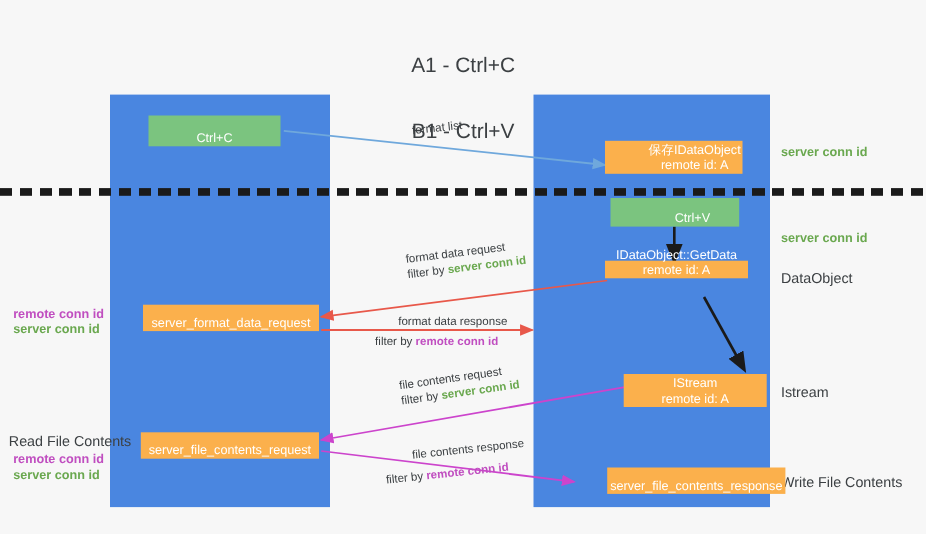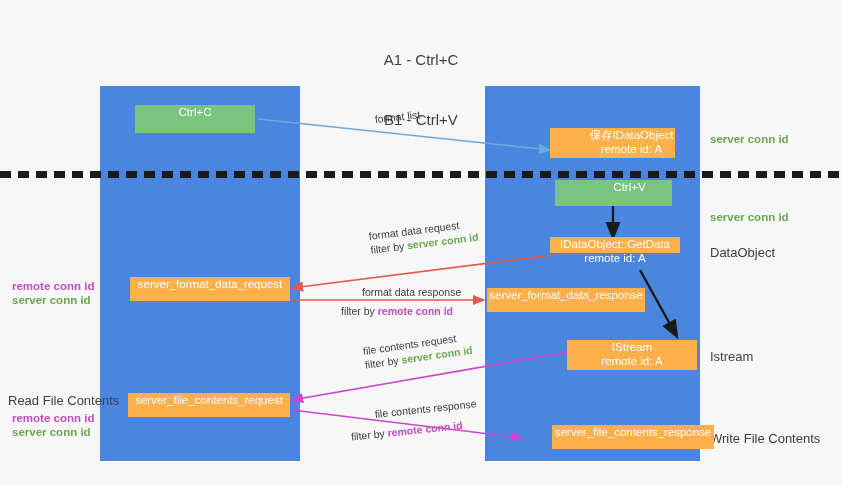--- a/index.html
+++ b/index.html
@@ -21,21 +21,21 @@
     width: 842px;
     height: 485px;
   }
   .abs { position: absolute; }
 
   
   .title {
     left: 0; top: 10px;
     width: 842px;
     text-align: center;
-    font-size: 15px;
+    font-size: 19px;
     line-height: 20px;
     color: #3c4043;
     white-space: pre;
   }
 
   
   .col-header {
     font-size: 11.5px;
     line-height: 14px;
     text-align: center;
@@ -47,21 +47,21 @@
   .lane {
     background: #4a86e0;
   }
 
   
   .box {
     box-sizing: border-box;
     display: flex;
     flex-direction: column;
     align-items: center;
-    justify-content: flex-start;
+    justify-content: flex-end;
     color: #ffffff;
     font-size: 11.5px;
     line-height: 14px;
     text-align: center;
     z-index: 5;
   }
   .box.green { background: #7bc47f; }
   .box.orange { background: #fbb04c; }
   .box .l1, .box .l2 { display: block; white-space: pre; }
 
@@ -183,23 +183,20 @@
 
   <div class="abs box orange" style="left:550px; top:237px; width:130px; height:16px;">
     <span class="l1">IDataObject::GetData</span>
     <span class="l2">remote id: A</span>
   </div>
 
   <div class="abs box orange" style="left:130px; top:277px; width:160px; height:24px;">
     <span class="l1">server_format_data_request</span>
   </div>
 
-  <div class="abs box orange" style="left:487px; top:288px; width:158px; height:24px;">
-    <span class="l1">server_format_data_response</span>
-  </div>
 
   <div class="abs box orange" style="left:567px; top:340px; width:130px; height:30px;">
     <span class="l1">IStream</span>
     <span class="l2">remote id: A</span>
   </div>
 
   <div class="abs box orange" style="left:128px; top:393px; width:162px; height:24px;">
     <span class="l1">server_file_contents_request</span>
   </div>
 

